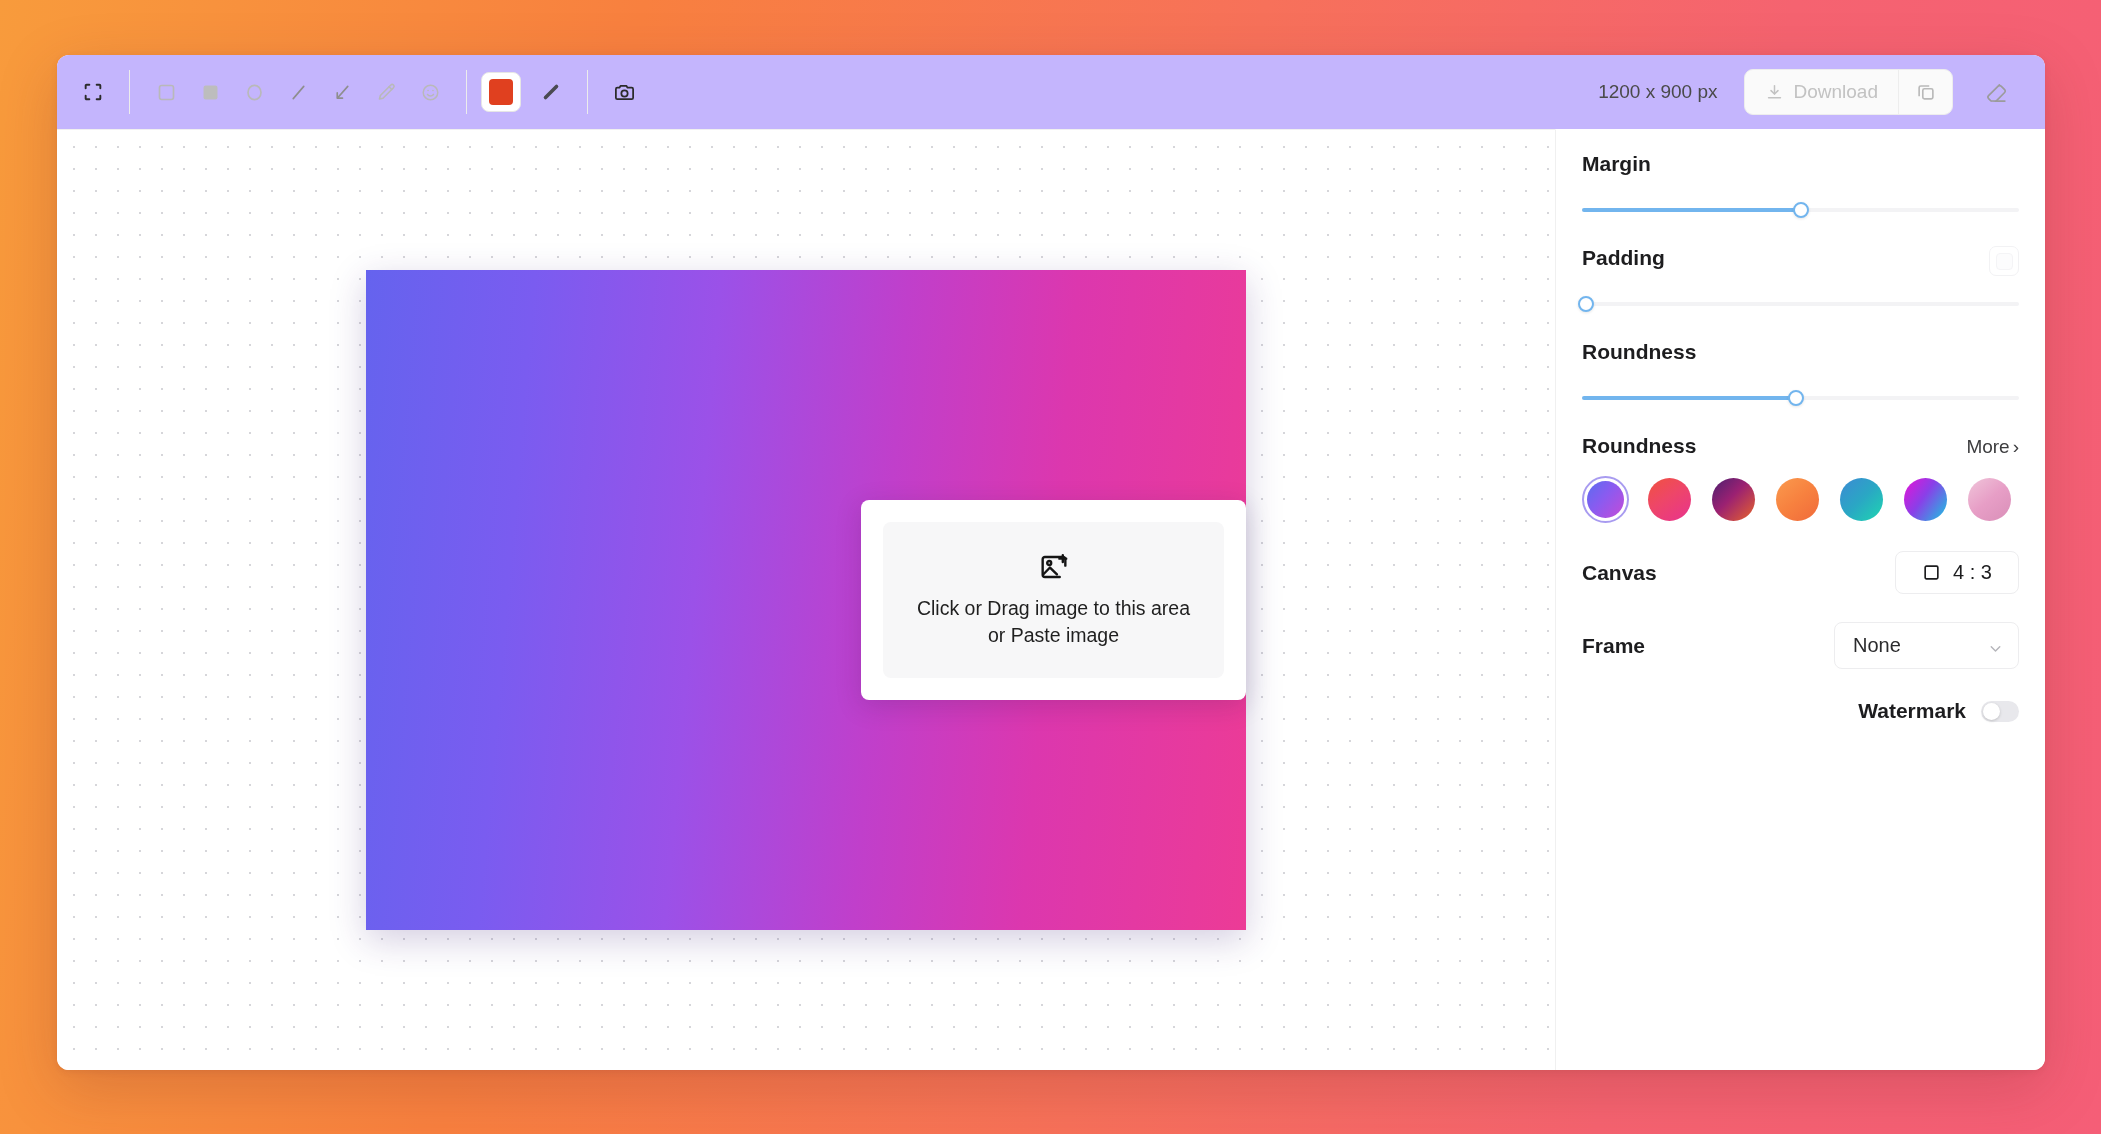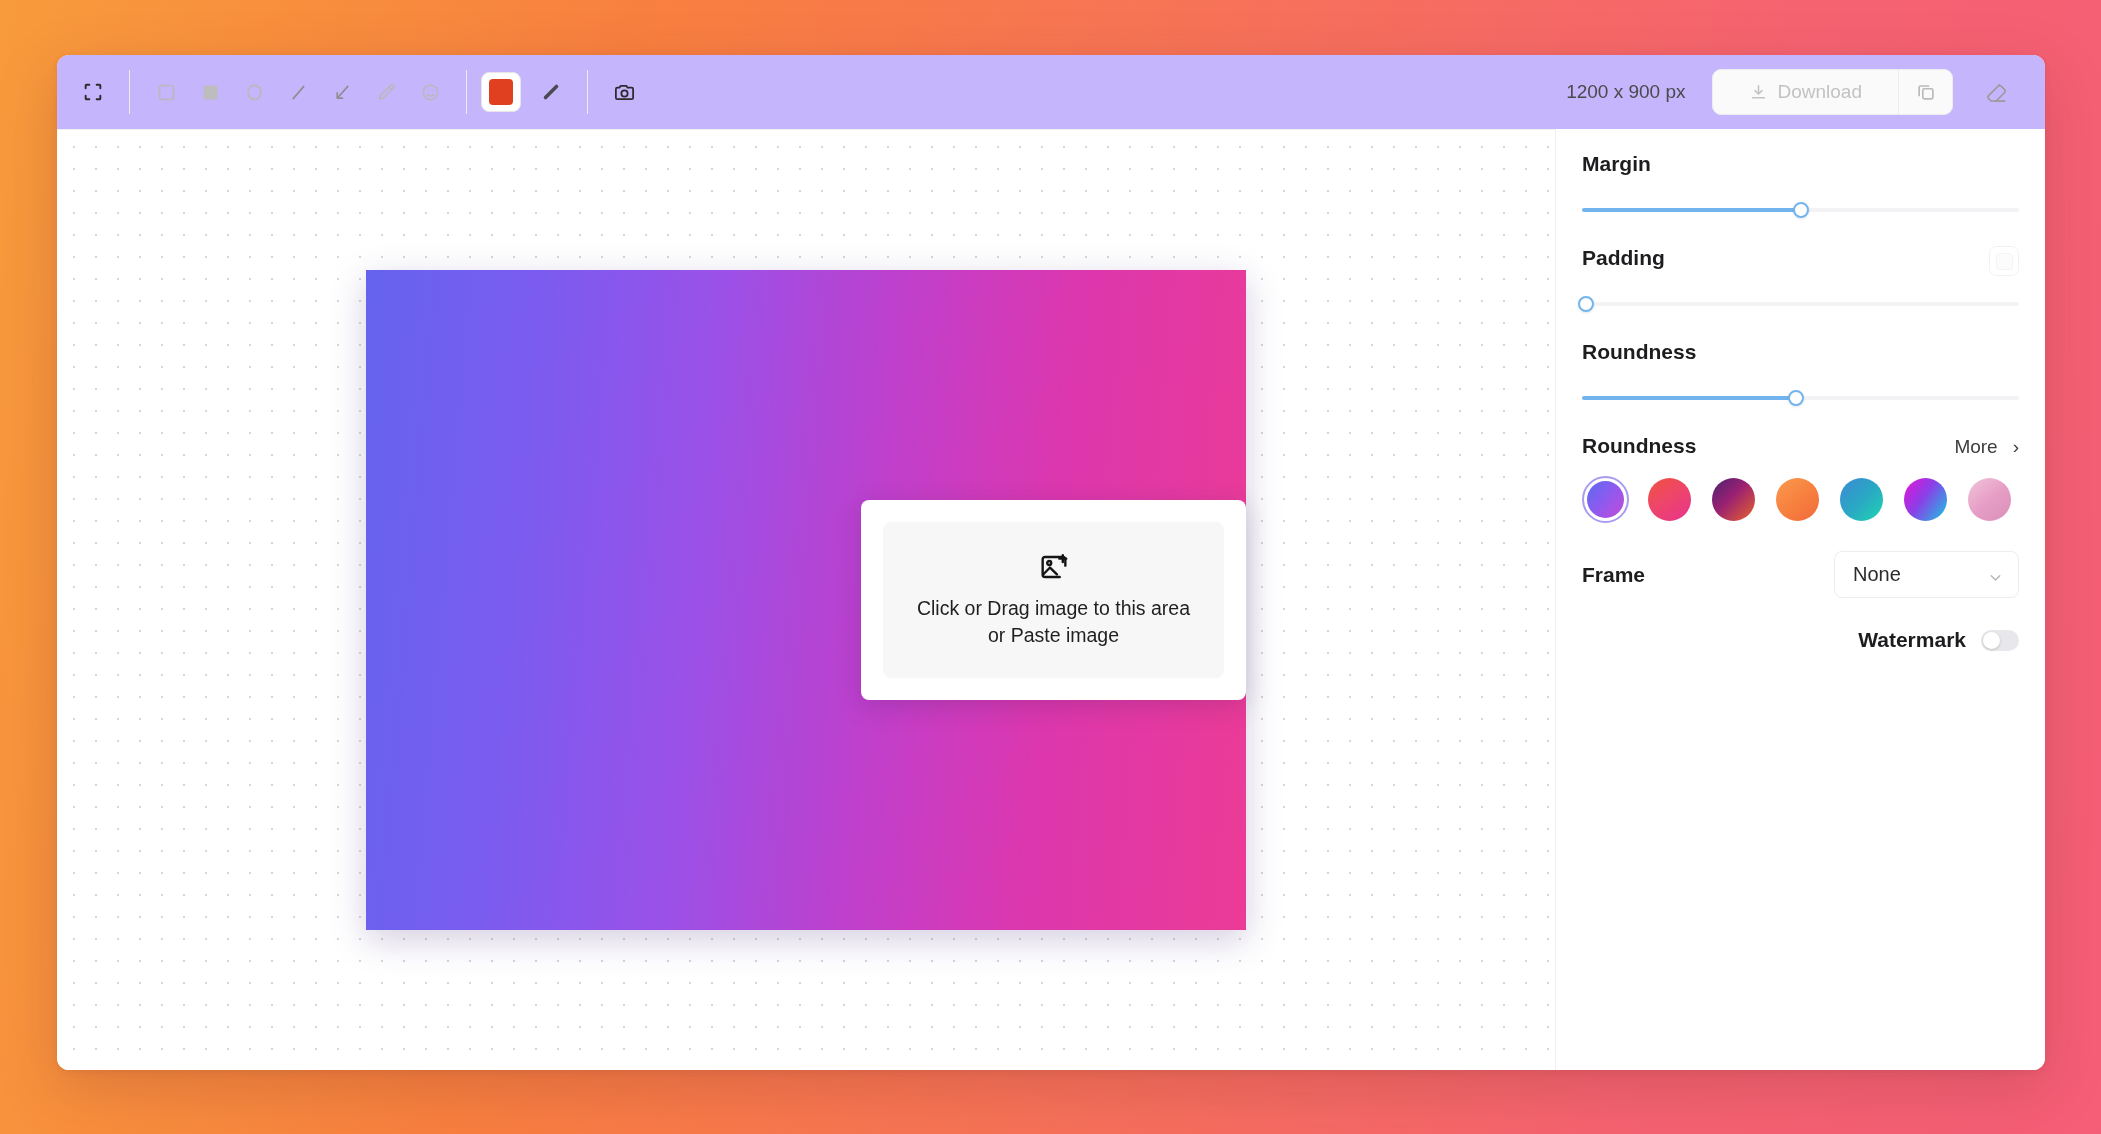--- a/index.html
+++ b/index.html
@@ -104,21 +104,21 @@
     border: 1px solid #ededed;
     border-radius: 9px;
     background: #fafafa;
     height: 46px;
     overflow: hidden;
   }
   #download-button {
     display: flex;
     align-items: center;
     gap: 10px;
-    padding: 0 36px;
+    padding: 0 20px;
     color: #c2c2c2;
     font-size: 19px;
     cursor: not-allowed;
   }
   #copy-button {
     display: flex;
     align-items: center;
     justify-content: center;
     width: 54px;
     border-left: 1px solid #ededed;
@@ -281,21 +281,21 @@
     align-items: baseline;
     justify-content: space-between;
     margin-bottom: 18px;
   }
   #more-link {
     font-size: 19px;
     color: #3d3d3f;
     cursor: pointer;
     display: flex;
     align-items: center;
-    gap: 15px;
+    gap: 3px;
   }
   #swatches {
     display: flex;
     gap: 17px;
     align-items: center;
   }
   .swatch-wrap {
     width: 47px; height: 47px;
     border-radius: 50%;
     display: flex; align-items: center; justify-content: center;
@@ -571,20 +571,31 @@
           </div>
           <div class="swatch-wrap">
             <div class="swatch" style="background:linear-gradient(125deg,#E812D6 0%,#8A3FE8 45%,#17C8E0 100%)"></div>
           </div>
           <div class="swatch-wrap">
             <div class="swatch" style="background:linear-gradient(140deg,#F0C5DA 0%,#E79EC6 50%,#D98FB8 100%)"></div>
           </div>
         </div>
       </div>
 
+      <div class="opt-row">
+        <div class="opt-label">Canvas</div>
+        <div id="canvas-ratio-btn">
+          <span style="display:flex">
+            <svg width="19" height="19" viewBox="0 0 24 24" fill="none" stroke="#1d1d1f" stroke-width="2.1">
+              <rect x="4" y="4" width="16" height="16" rx="1.6"></rect>
+            </svg>
+          </span>
+          <span>4 : 3</span>
+        </div>
+      </div>
 
       <div class="opt-row">
         <div class="opt-label">Frame</div>
         <div id="frame-select">
           <span>None</span>
           <span style="display:flex">
             <svg width="17" height="17" viewBox="0 0 24 24" fill="none" stroke="#b5b5ba" stroke-width="2" stroke-linecap="round" stroke-linejoin="round">
               <polyline points="6,9.5 12,15.5 18,9.5"></polyline>
             </svg>
           </span>

